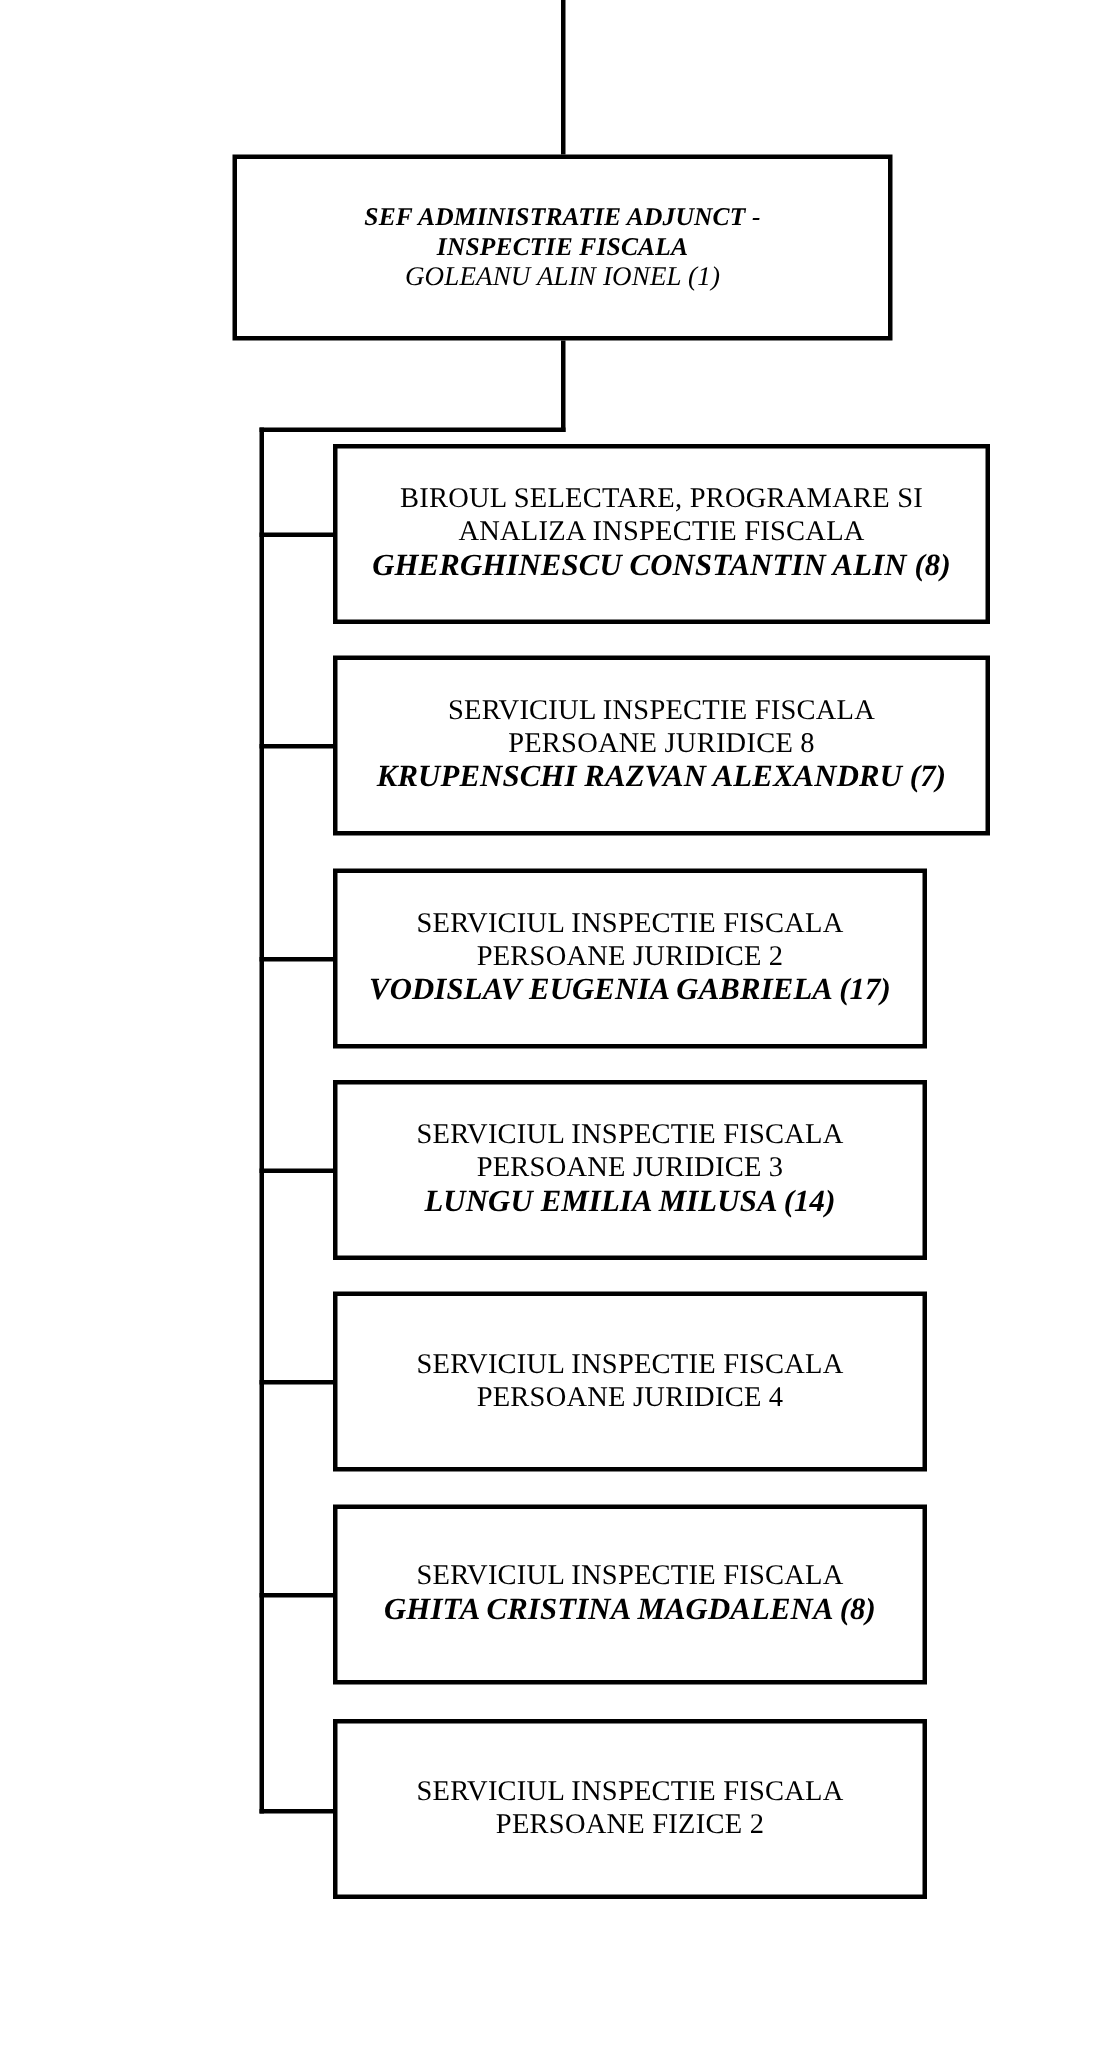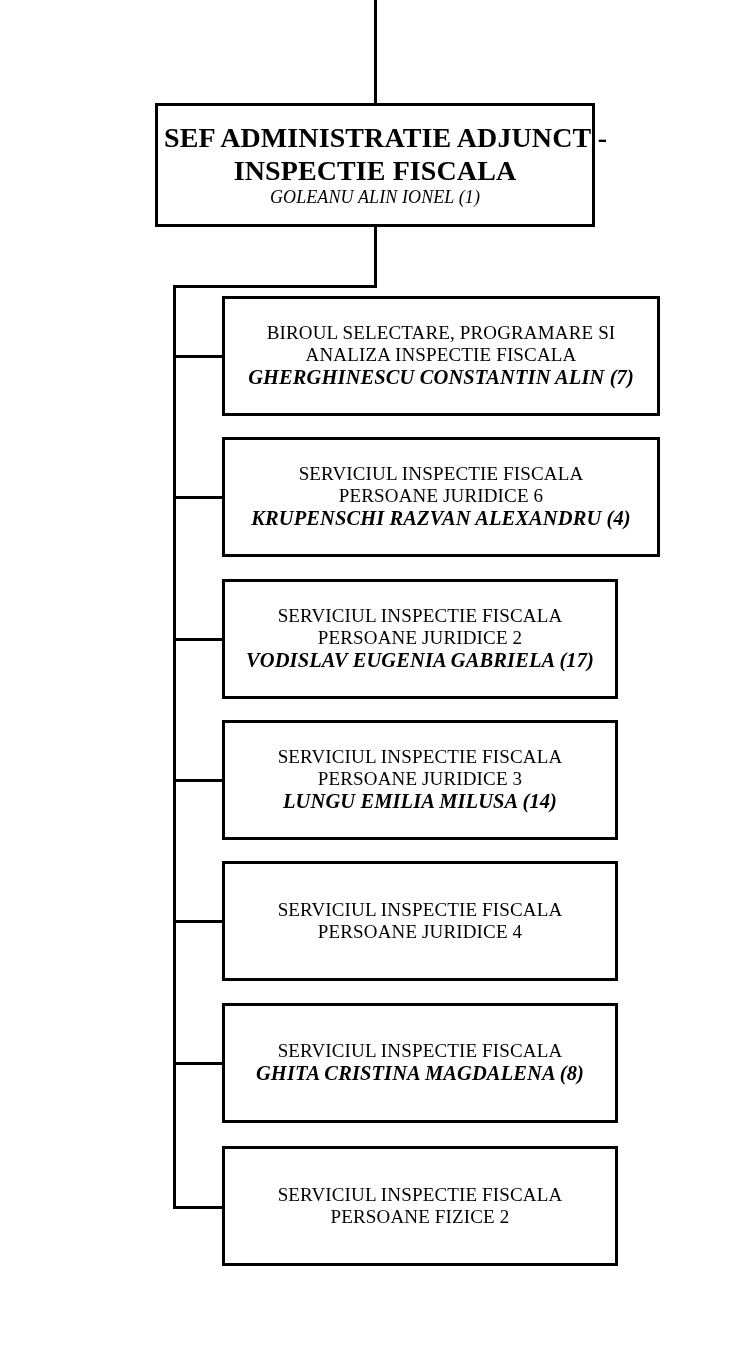--- a/index.html
+++ b/index.html
@@ -47,21 +47,22 @@
   .node .ln {
     display: block;
     width: 100%;
     line-height: 1.16;
     white-space: nowrap;
   }
 
   
   .node-root .title-line {
     font-weight: bold;
-    font-size: 28px;
+    font-style: italic;
+    font-size: 17px;
     letter-spacing: 0.1px;
   }
   .node-root .person-line {
     font-style: italic;
     font-weight: normal;
     font-size: 18px;
     letter-spacing: 0.1px;
   }
 
   
@@ -94,28 +95,28 @@
   <div class="conn conn-v" style="left:374px; top:227px; height:61px;"></div>
 
   <div class="conn conn-h" style="left:173px; top:285px; width:204px;"></div>
 
   <div class="conn conn-v" style="left:173px; top:285px; height:924px;"></div>
 
   <div class="conn conn-h" style="left:173px; top:355px; width:52px;"></div>
   <div class="node node-child" style="left:222px; top:296px; width:438px; height:120px;">
     <span class="ln title-line">BIROUL SELECTARE, PROGRAMARE SI</span>
     <span class="ln title-line">ANALIZA INSPECTIE FISCALA</span>
-    <span class="ln person-line">GHERGHINESCU CONSTANTIN ALIN (7)</span>
+    <span class="ln person-line">GHERGHINESCU CONSTANTIN ALIN (8)</span>
   </div>
 
   <div class="conn conn-h" style="left:173px; top:496px; width:52px;"></div>
   <div class="node node-child" style="left:222px; top:437px; width:438px; height:120px;">
     <span class="ln title-line">SERVICIUL INSPECTIE FISCALA</span>
-    <span class="ln title-line">PERSOANE JURIDICE 6</span>
-    <span class="ln person-line">KRUPENSCHI RAZVAN ALEXANDRU (4)</span>
+    <span class="ln title-line">PERSOANE JURIDICE 8</span>
+    <span class="ln person-line">KRUPENSCHI RAZVAN ALEXANDRU (7)</span>
   </div>
 
   <div class="conn conn-h" style="left:173px; top:638px; width:52px;"></div>
   <div class="node node-child" style="left:222px; top:579px; width:396px; height:120px;">
     <span class="ln title-line">SERVICIUL INSPECTIE FISCALA</span>
     <span class="ln title-line">PERSOANE JURIDICE 2</span>
     <span class="ln person-line">VODISLAV EUGENIA GABRIELA (17)</span>
   </div>
 
   <div class="conn conn-h" style="left:173px; top:779px; width:52px;"></div>

